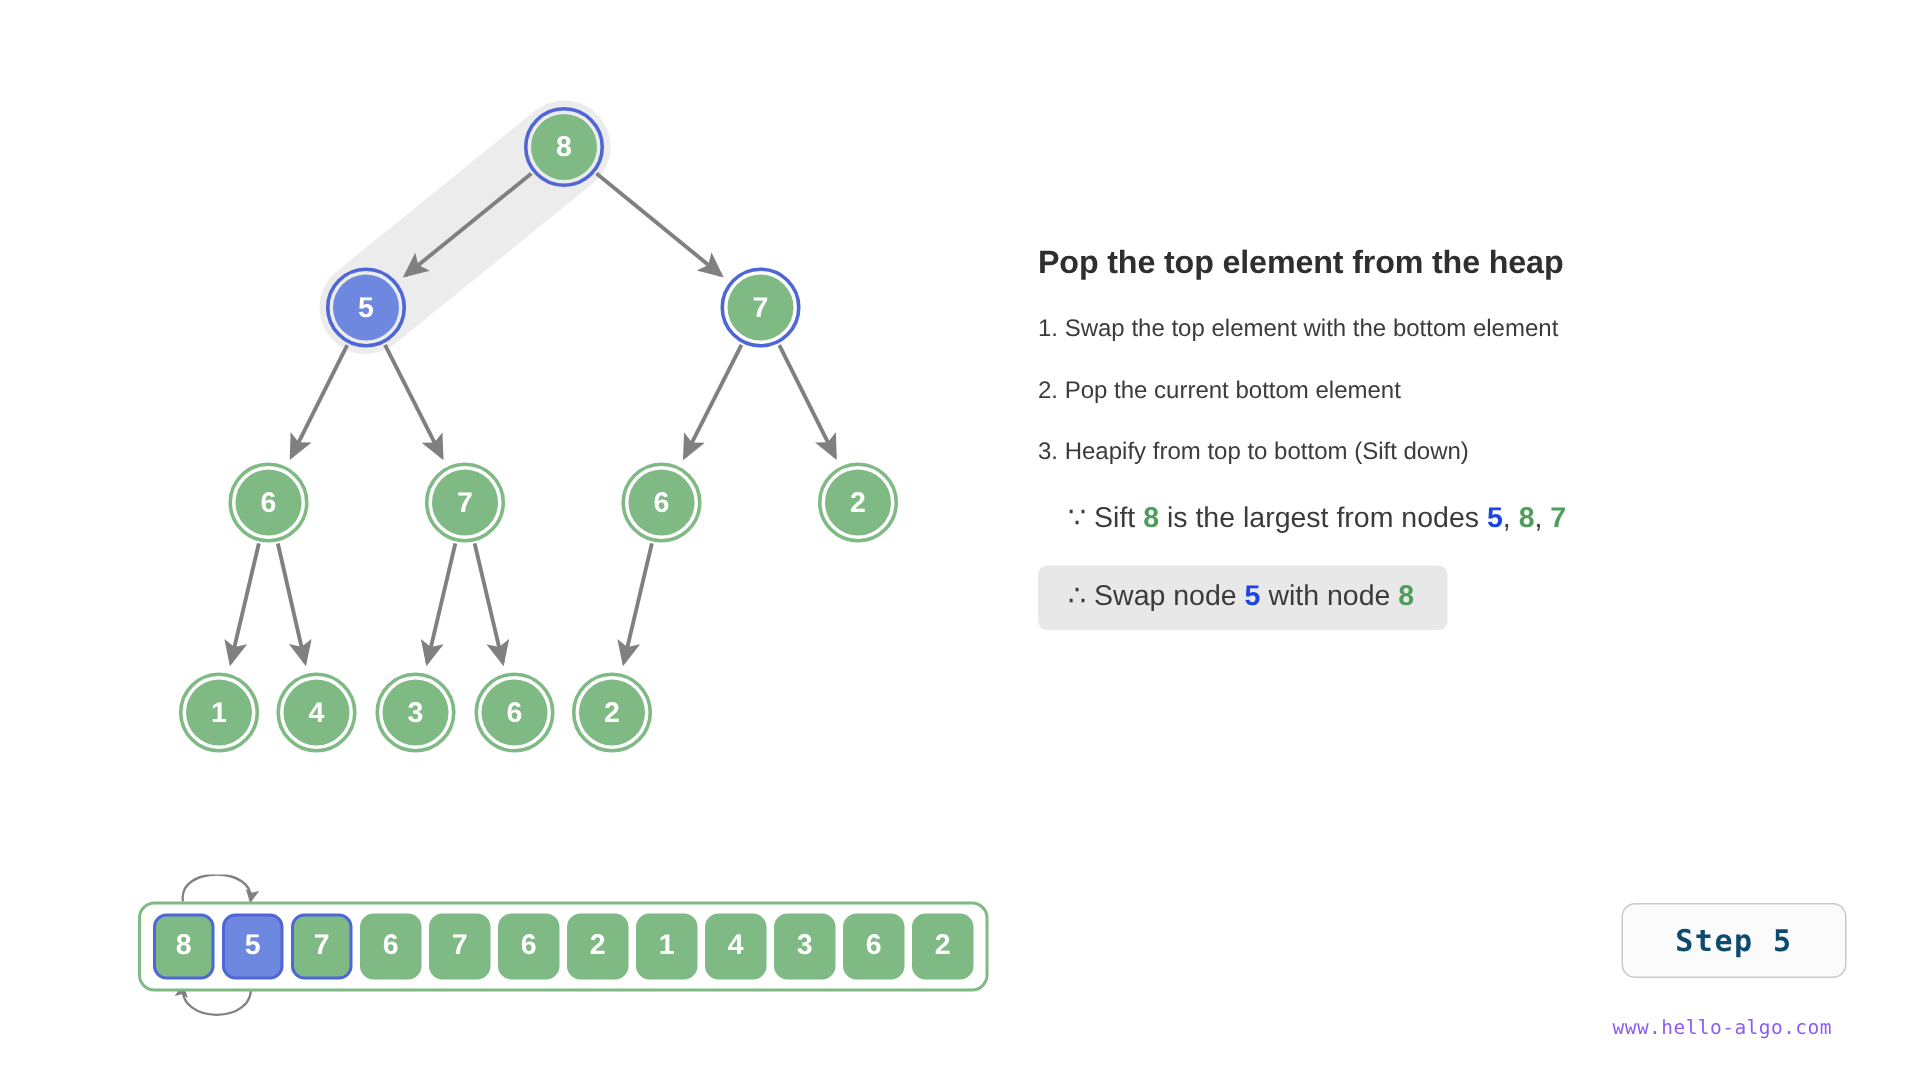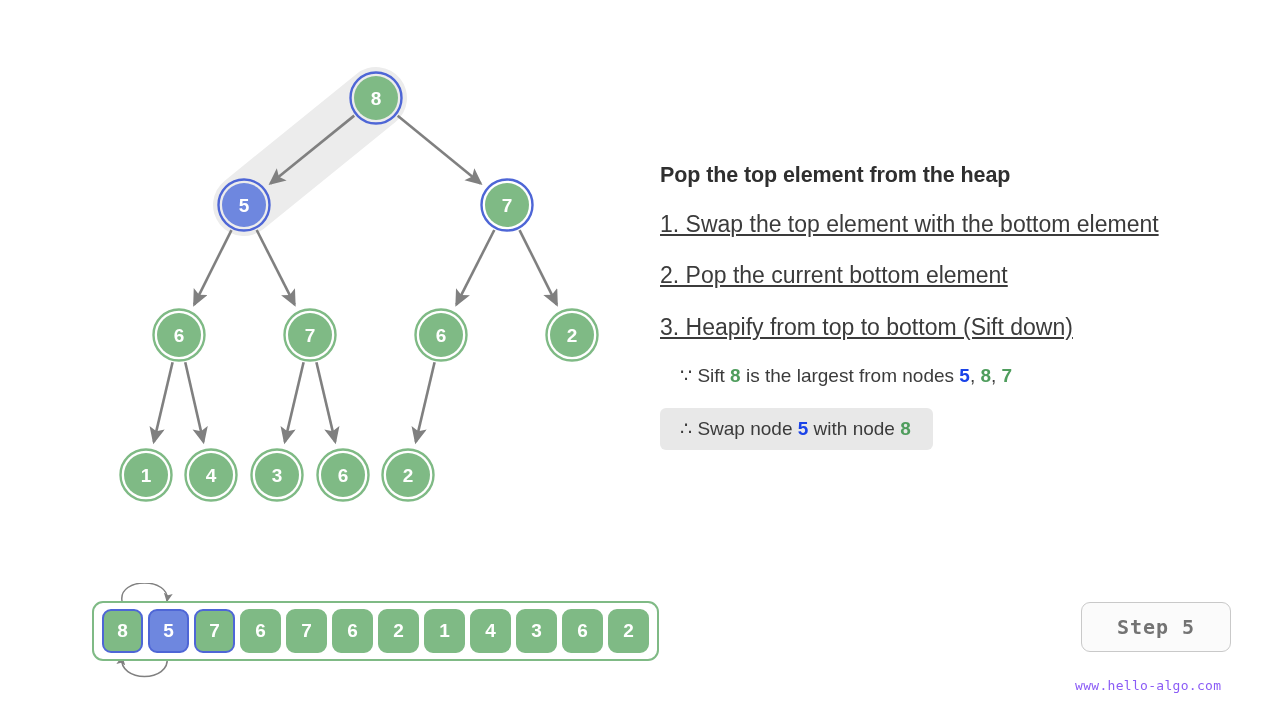--- a/index.html
+++ b/index.html
@@ -29,39 +29,38 @@
     font-family: "Liberation Sans", sans-serif;
     font-size: 19px;
     font-weight: 700;
     text-anchor: middle;
     dominant-baseline: central;
   }
 
   
   #text-panel {
     position: absolute;
-    left: 660px;
+    left: 692px;
     top: 160px;
     width: 540px;
   }
   #panel-title {
     font-size: 21.5px;
     font-weight: 700;
     color: #2f2f2f;
     letter-spacing: -0.1px;
     margin: 0 0 10px 0;
     line-height: 1.4;
   }
   .step-line {
-    font-size: 23px;
+    font-size: 16px;
     color: #3b3b3b;
     line-height: 1.45;
     margin: 18px 0 0 0;
     white-space: nowrap;
-    text-decoration: underline;
   }
   .reason-line {
     font-size: 19px;
     color: #3b3b3b;
     line-height: 1.45;
     margin: 18px 0 0 0;
     padding-left: 20px;
     white-space: nowrap;
   }
   .reason-line.highlight {
@@ -131,21 +130,21 @@
     left: 1081px;
     top: 602px;
     width: 150px;
     height: 50px;
     border: 1.5px solid #c9c9c9;
     border-radius: 9px;
     background: #fbfbfb;
     display: flex;
     align-items: center;
     justify-content: center;
-    color: #737373;
+    color: #0c4a6e;
     font-family: "DejaVu Sans Mono", monospace;
     font-size: 20px;
     font-weight: 700;
     letter-spacing: 1px;
     box-sizing: border-box;
   }
   #watermark {
     position: absolute;
     left: 1075px;
     top: 678px;

